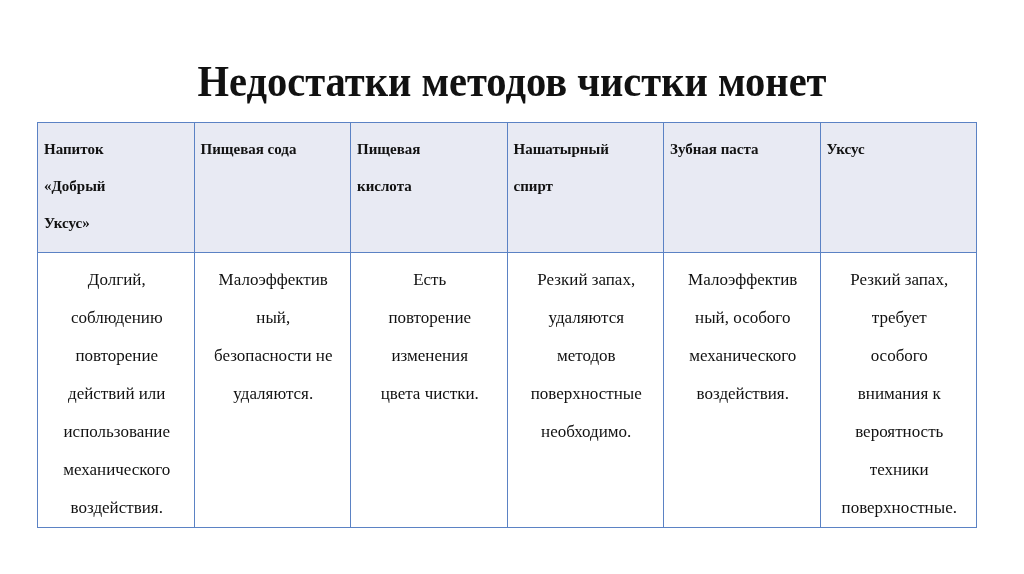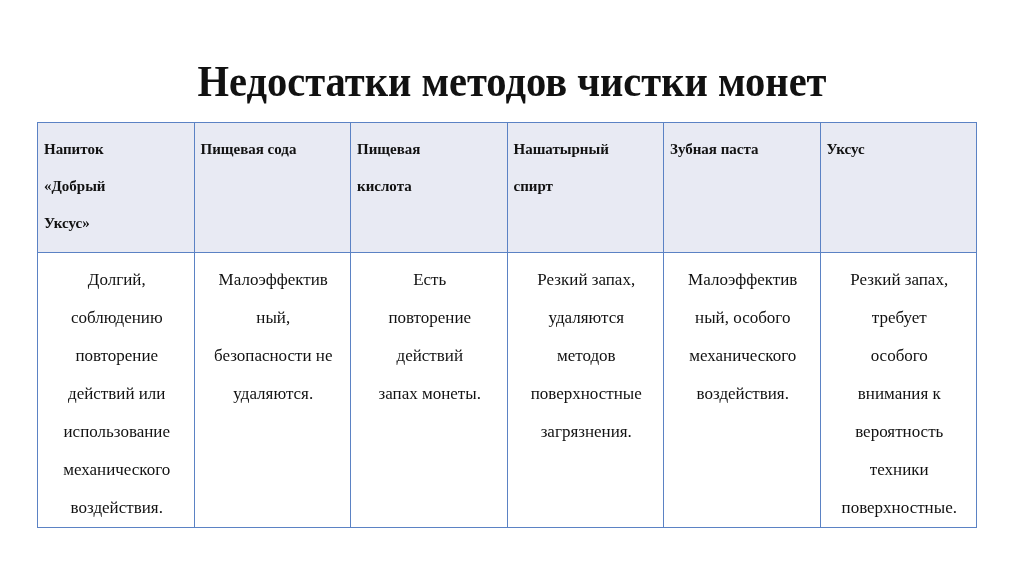--- a/index.html
+++ b/index.html
@@ -58,29 +58,29 @@
     </td>
     <td>
       <span class="cell-line">Малоэффектив</span>
       <span class="cell-line">ный,</span>
       <span class="cell-line">безопасности не</span>
       <span class="cell-line">удаляются.</span>
     </td>
     <td>
       <span class="cell-line">Есть</span>
       <span class="cell-line">повторение</span>
-      <span class="cell-line">действий</span>
-      <span class="cell-line">запах монеты.</span>
+      <span class="cell-line">изменения</span>
+      <span class="cell-line">цвета чистки.</span>
     </td>
     <td>
       <span class="cell-line">Резкий запах,</span>
       <span class="cell-line">удаляются</span>
       <span class="cell-line">методов</span>
       <span class="cell-line">поверхностные</span>
-      <span class="cell-line">загрязнения.</span>
+      <span class="cell-line">необходимо.</span>
     </td>
     <td>
       <span class="cell-line">Малоэффектив</span>
       <span class="cell-line">ный, особого</span>
       <span class="cell-line">механического</span>
       <span class="cell-line">воздействия.</span>
     </td>
     <td>
       <span class="cell-line">Резкий запах,</span>
       <span class="cell-line">требует</span>

